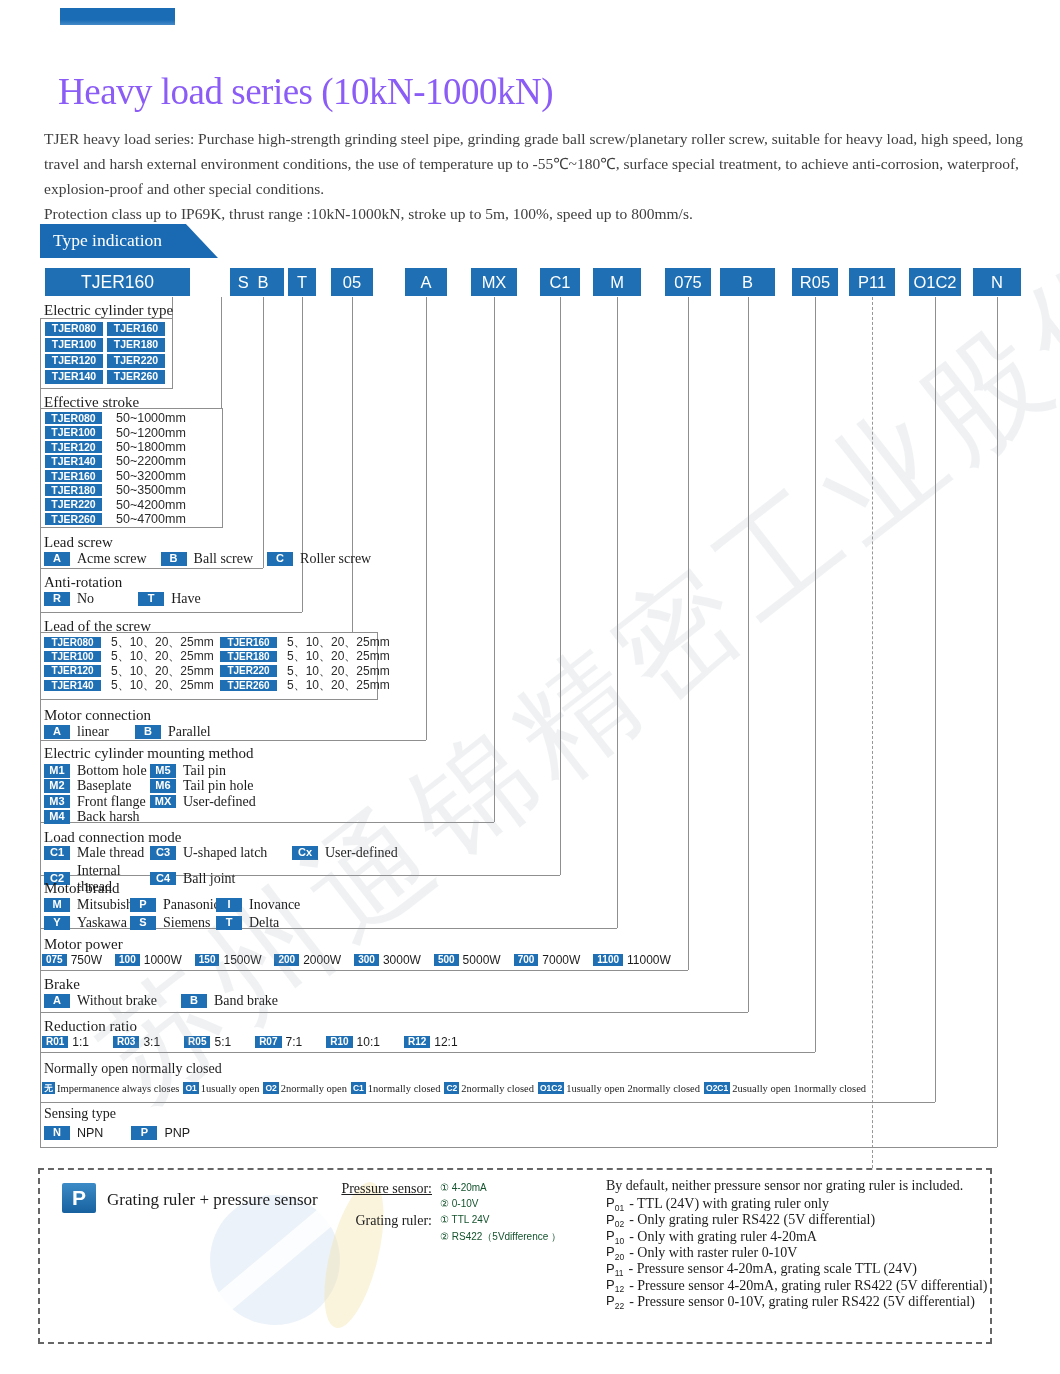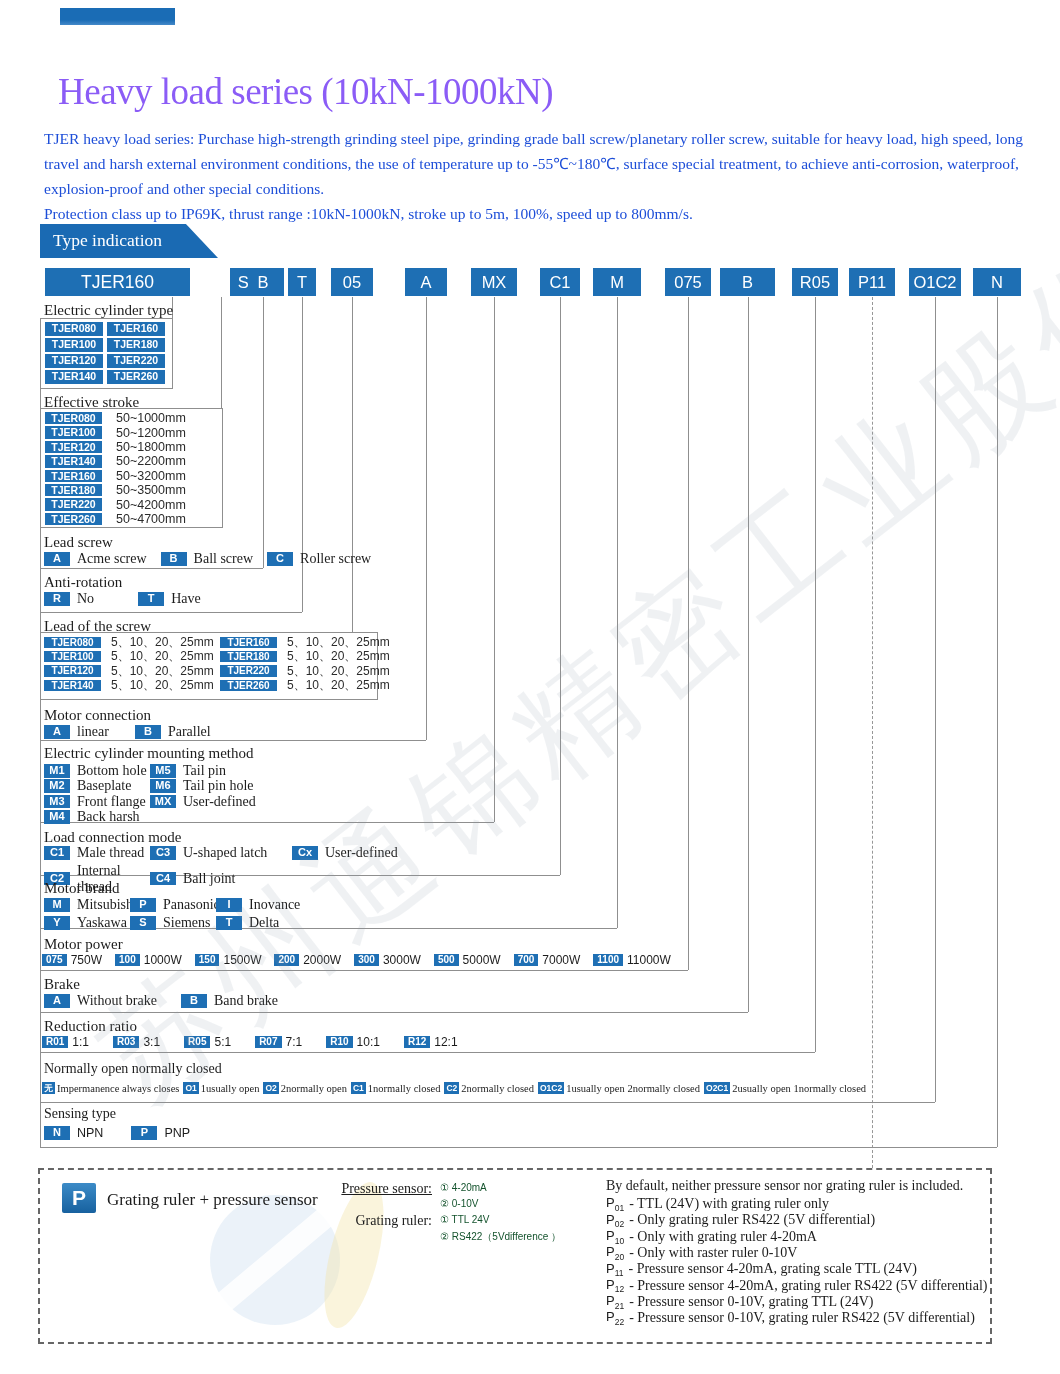--- a/index.html
+++ b/index.html
@@ -2,21 +2,21 @@
 <html><head>
 <meta charset="utf-8">
 <style>
   html,body{margin:0;padding:0;background:#fff;}
   #page{position:relative;width:1060px;height:1374px;background:#fff;overflow:hidden;
         font-family:"Liberation Serif",serif;}
   .abs{position:absolute;}
   
   #topbar{left:60px;top:8px;width:115px;height:17px;background:linear-gradient(#1a6cb5 70%,#4489c9);}
   #page-title{left:58px;top:70px;font-size:37px;color:#8b5cf6;letter-spacing:-0.5px;}
-  .intro{left:44px;width:985px;font-size:15.5px;line-height:25px;color:#1d4ed8;}
+  .intro{left:44px;width:985px;font-size:15.5px;line-height:25px;color:#404040;}
   #intro1{top:126px;}
   #intro2{top:201px;}
   
   #banner{left:40px;top:224px;width:178px;height:34px;background:#1a6ab3;color:#fff;
           font-size:17.5px;line-height:33px;padding-left:13px;box-sizing:border-box;
           clip-path:polygon(0 0,82% 0,100% 100%,0 100%);}
   
   .mchip{position:absolute;top:268px;height:28px;line-height:28px;background:#1e6fb4;color:#fff;
          font-family:"Liberation Sans",sans-serif;font-size:16.5px;text-align:center;}
   
@@ -496,22 +496,18 @@
     </div>
       <div class="pcode">
       <span class="pc"><span>P</span><sub>11</sub></span>
       <span class="pdesc">- Pressure sensor 4-20mA, grating scale TTL (24V)</span>
     </div>
       <div class="pcode">
       <span class="pc"><span>P</span><sub>12</sub></span>
       <span class="pdesc">- Pressure sensor 4-20mA, grating ruler RS422 (5V differential)</span>
     </div>
       <div class="pcode">
-      <span class="pc"><span>P</span><sub>21</sub></span>
-      <span class="pdesc">- Pressure sensor 0-10V, grating TTL (24V)</span>
-    </div>
-      <div class="pcode">
       <span class="pc"><span>P</span><sub>22</sub></span>
       <span class="pdesc">- Pressure sensor 0-10V, grating ruler RS422 (5V differential)</span>
     </div>
     </div>
 
 </div>
 
 </body></html>

